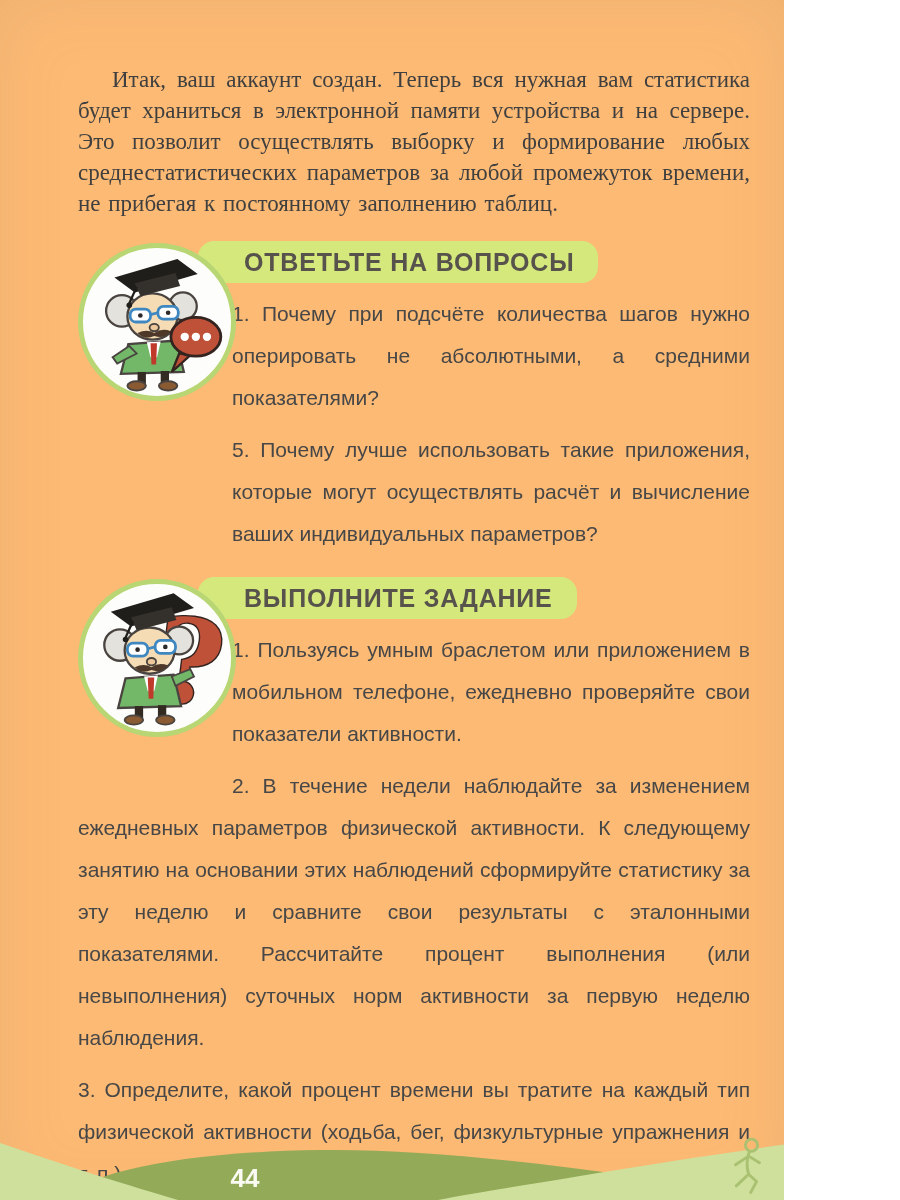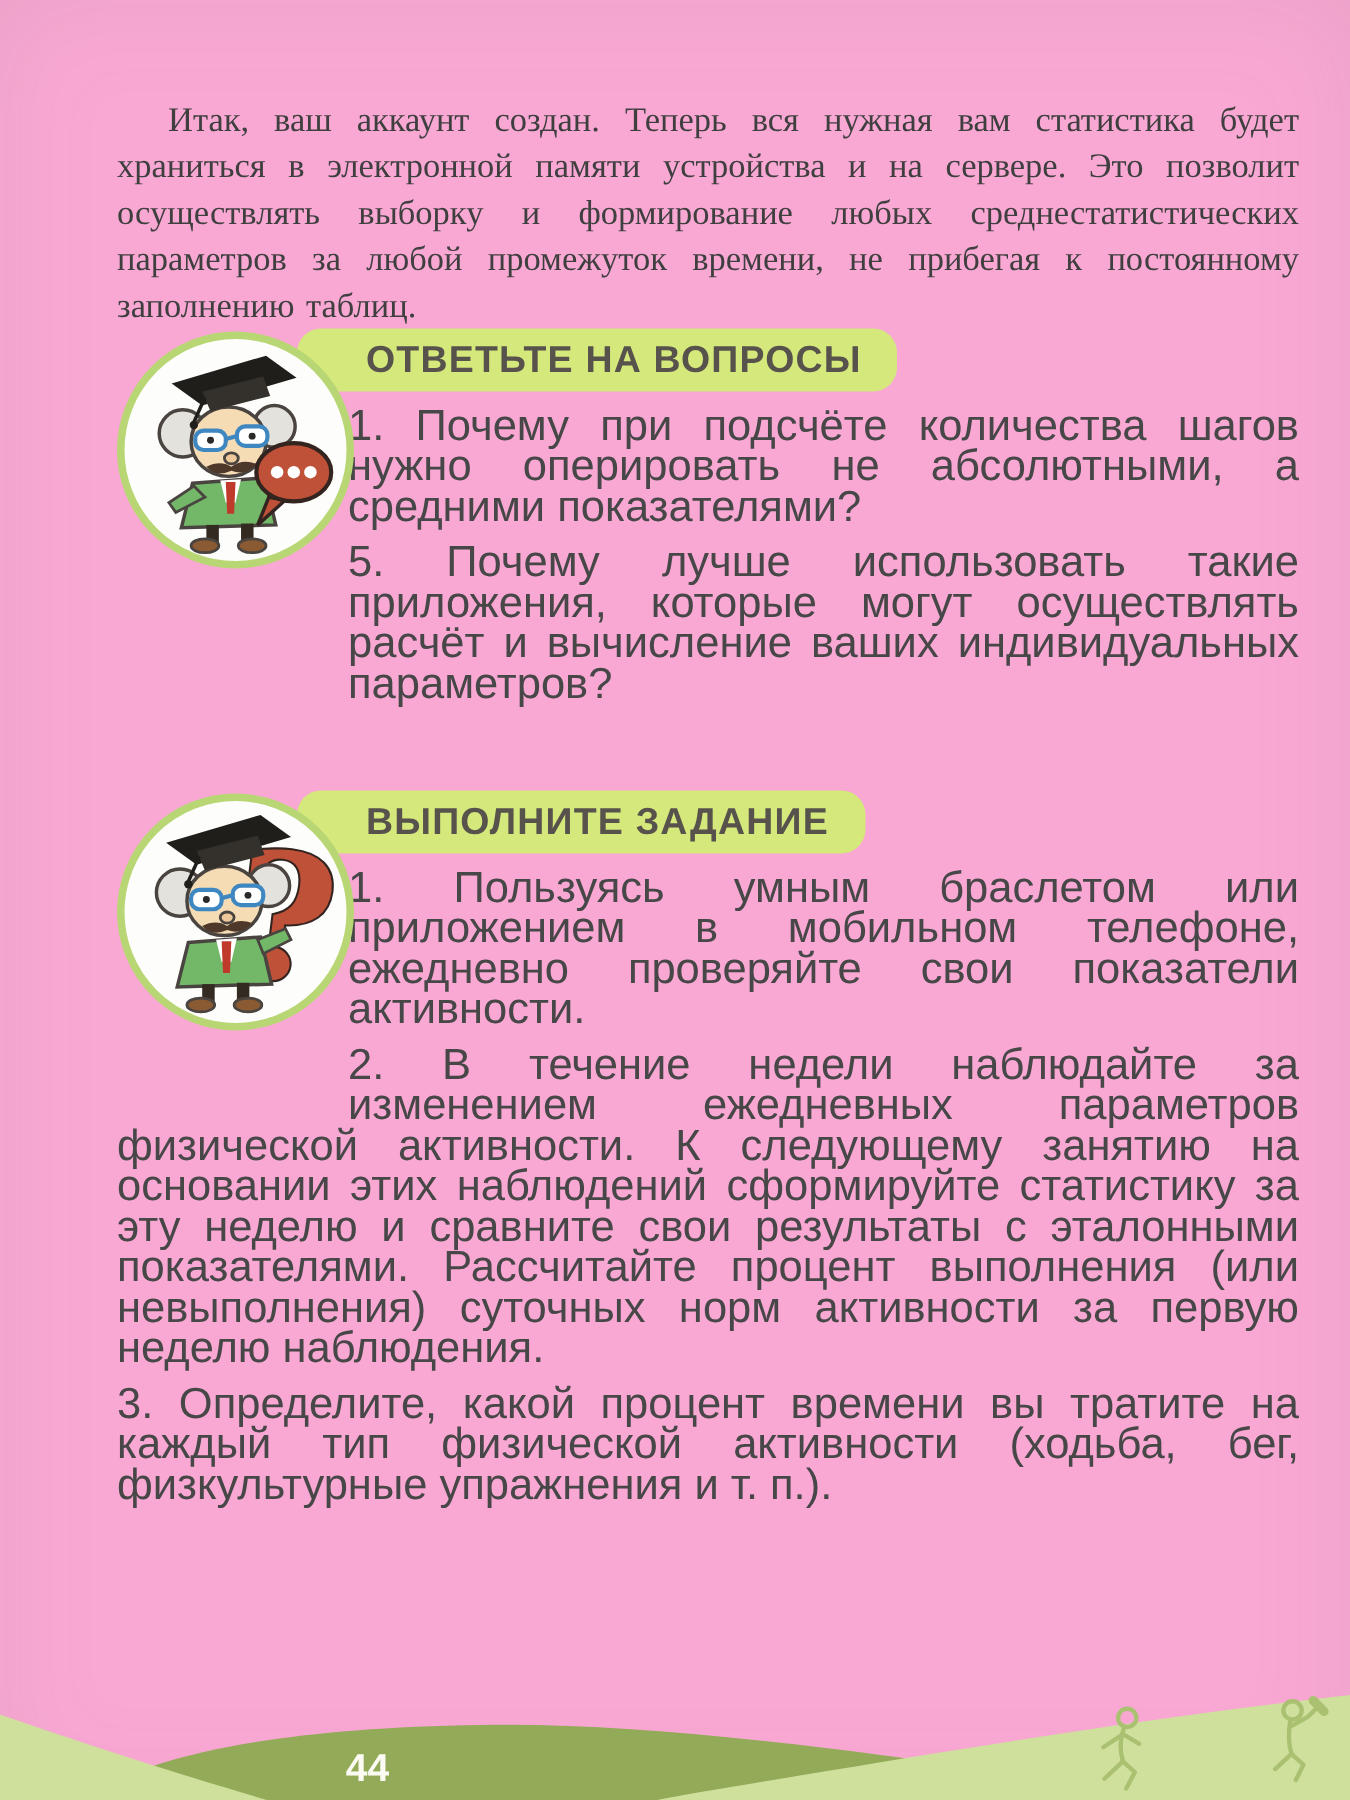--- a/index.html
+++ b/index.html
@@ -3,40 +3,40 @@
 <meta charset="utf-8">
 <style>
   html, body { margin: 0; padding: 0; }
   body {
     width: 900px; height: 1200px;
     font-family: "Liberation Sans", sans-serif;
     background: #ffffff;
   }
   .page {
     position: relative;
-    width: 900px; height: 1200px;
-    background: #f9a8d4;
+    width: 784px; height: 1200px;
+    background: #fdba74;
     box-shadow: inset 0 0 70px rgba(110,110,100,0.10);
     overflow: hidden;
   }
   .content {
     padding: 64px 34px 0 78px; 
   }
   
   .intro {
     margin: 0;
     font-family: "Liberation Serif", serif;
     font-size: 23px; line-height: 31px;
     color: #3f3f3f;
     text-align: justify;
     text-indent: 34px;
     word-spacing: 2px;
   }
   
-  .block { display: flow-root; }
+  .block { display: flow-root; margin-top: 22px; }
   .badge-float {
     float: left;
     width: 154px;
     position: relative; z-index: 2;
   }
   .block.questions .badge-float { height: 308px; }
   .block.tasks .badge-float { height: 200px; }
   .badge {
     width: 148px; height: 148px;
     border: 5px solid #b8d673;
@@ -54,21 +54,21 @@
     padding: 0 24px 0 46px;
     background: #d4e87c;
     border-radius: 16px;
     font-size: 25px; font-weight: bold;
     letter-spacing: 0.8px;
     color: #57534c;
     white-space: nowrap;
   }
   .item {
     margin: 10px 0 0 0;
-    font-size: 29px; line-height: 27px;
+    font-size: 21px; line-height: 42px;
     color: #474747;
     text-align: justify;
   }
   
   .footer-art {
     position: absolute;
     left: 0; bottom: 0;
     width: 900px; height: 112px;
     display: block;
   }

